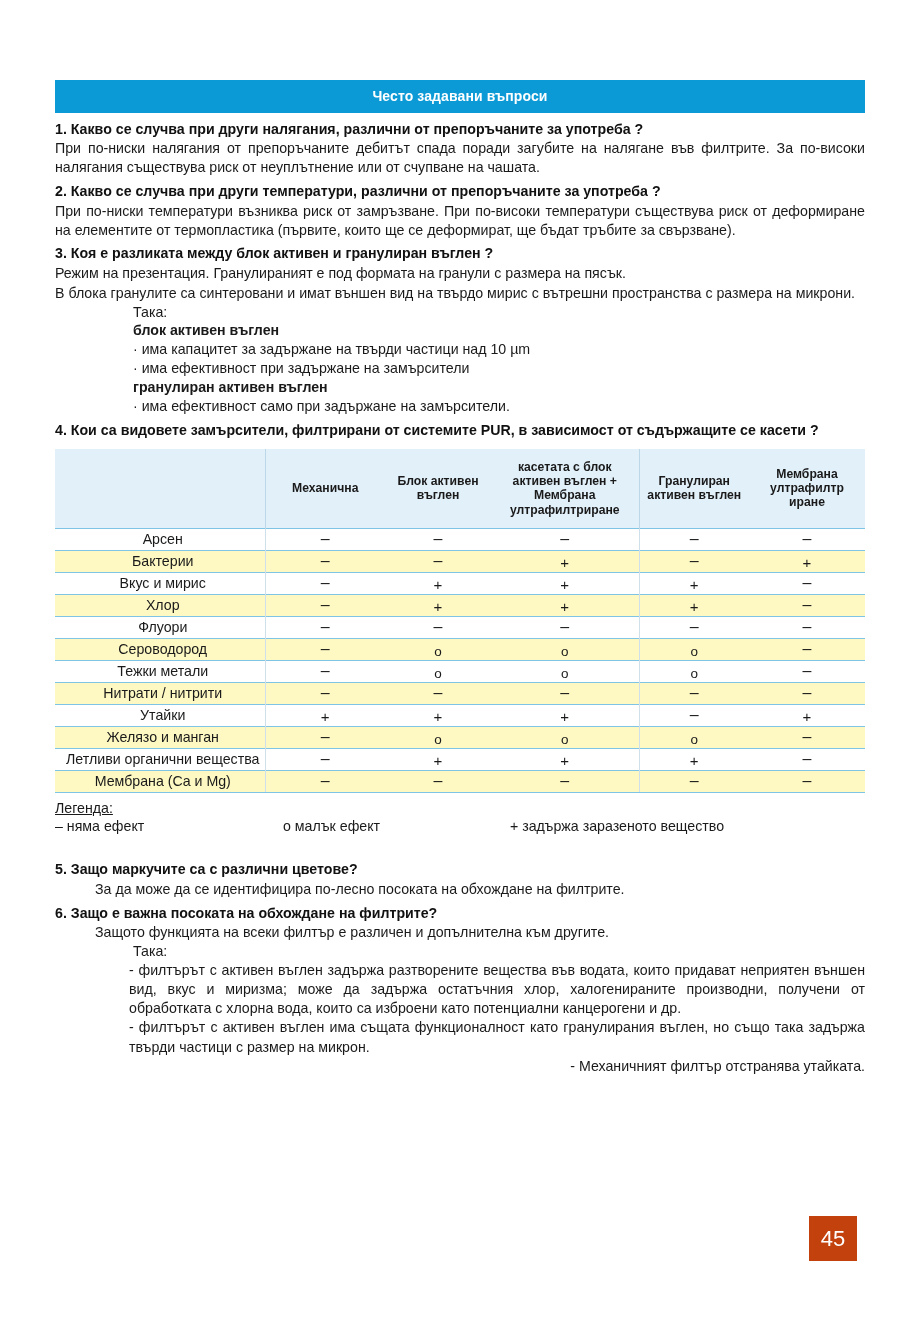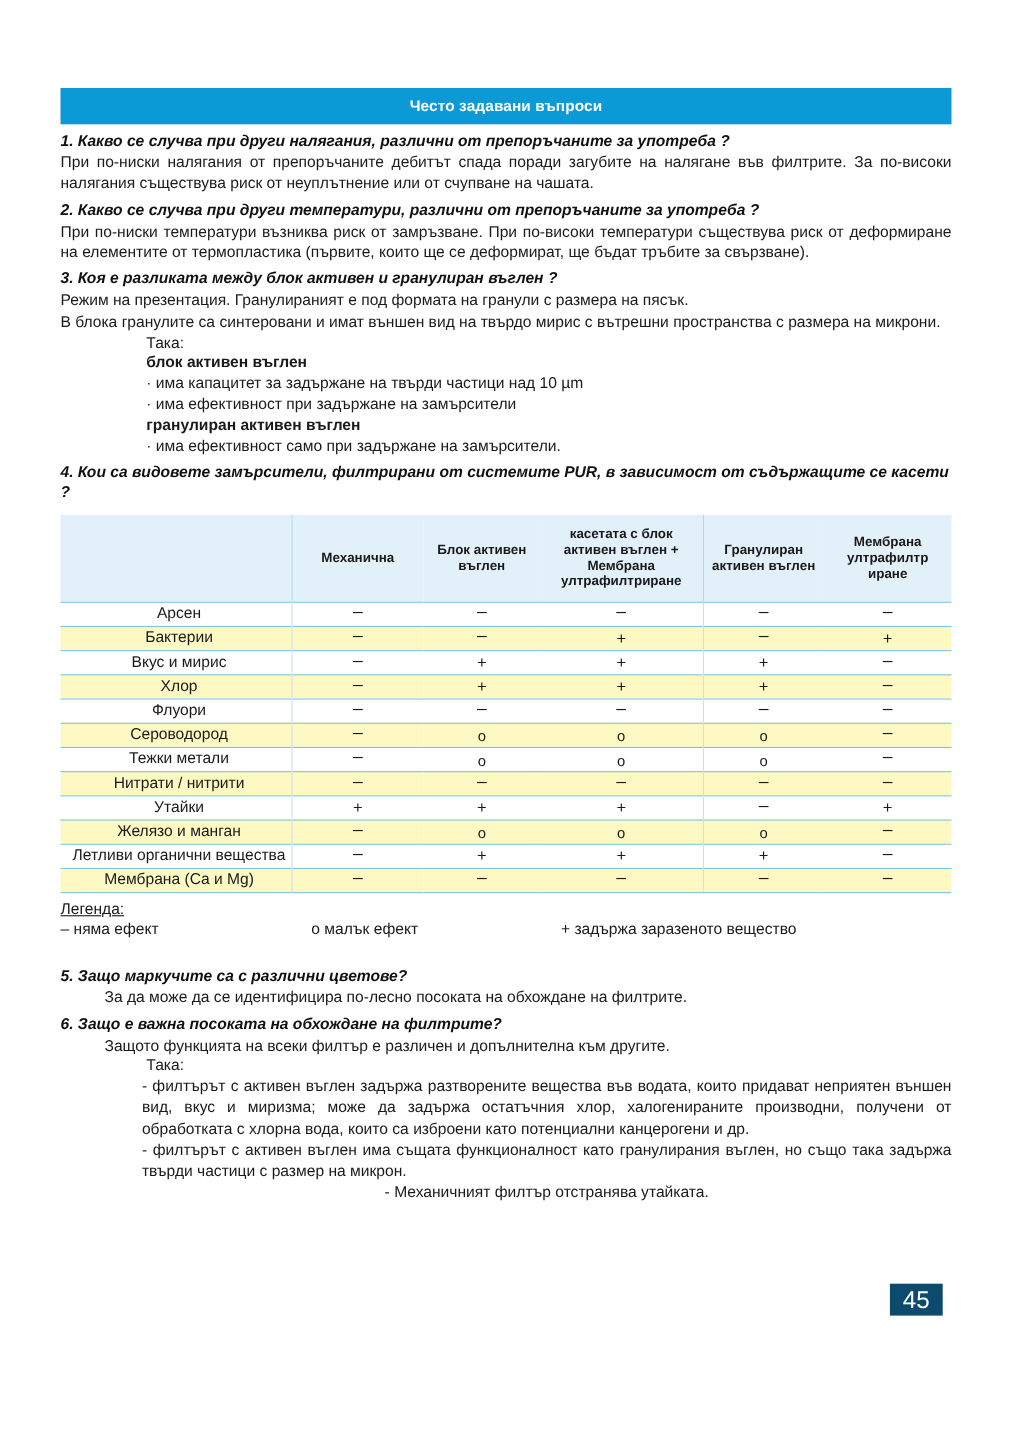--- a/index.html
+++ b/index.html
@@ -42,21 +42,20 @@
     letter-spacing: 0.1px;
   }
 
   
   .q {
     font-size: 14.2px;
     font-weight: bold;
     margin-top: 7px;
     line-height: 1.30;
     color: #111;
-    font-style: italic;
   }
   .q.tight { margin-top: 5px; }
 
   .a {
     font-size: 14.2px;
     line-height: 1.33;
     margin-top: 1px;
     color: #1a1a1a;
   }
   .a.just {
@@ -76,21 +75,21 @@
     margin-left: 78px;
     line-height: 1.33;
   }
   .para-block {
     font-size: 14.2px;
     line-height: 1.35;
     margin-left: 74px;
     text-align: justify;
     text-justify: inter-word;
   }
-  .para-block.nojust { text-align: center; }
+  .para-block.nojust { text-align: right; }
 
   
   .tbl-wrap {
     margin-top: 10px;
   }
   table.matrix {
     border-collapse: collapse;
     width: 810px;
     table-layout: fixed;
   }
@@ -160,24 +159,24 @@
     height: 20px;
   }
   .legend-row span.li1 { position: absolute; left: 0; }
   .legend-row span.li2 { position: absolute; left: 228px; }
   .legend-row span.li3 { position: absolute; left: 455px; }
 
   
   .page-badge {
     position: absolute;
     left: 809px;
-    top: 1167px;
+    top: 1216px;
     width: 48px;
-    height: 29px;
-    background: #0c4a6e;
+    height: 45px;
+    background: #c2410c;
     color: #ffffff;
     font-size: 22px;
     display: flex;
     align-items: center;
     justify-content: center;
     font-family: "Liberation Sans", sans-serif;
   }
   .spacer-md { height: 15px; }
 </style>
 </head>

